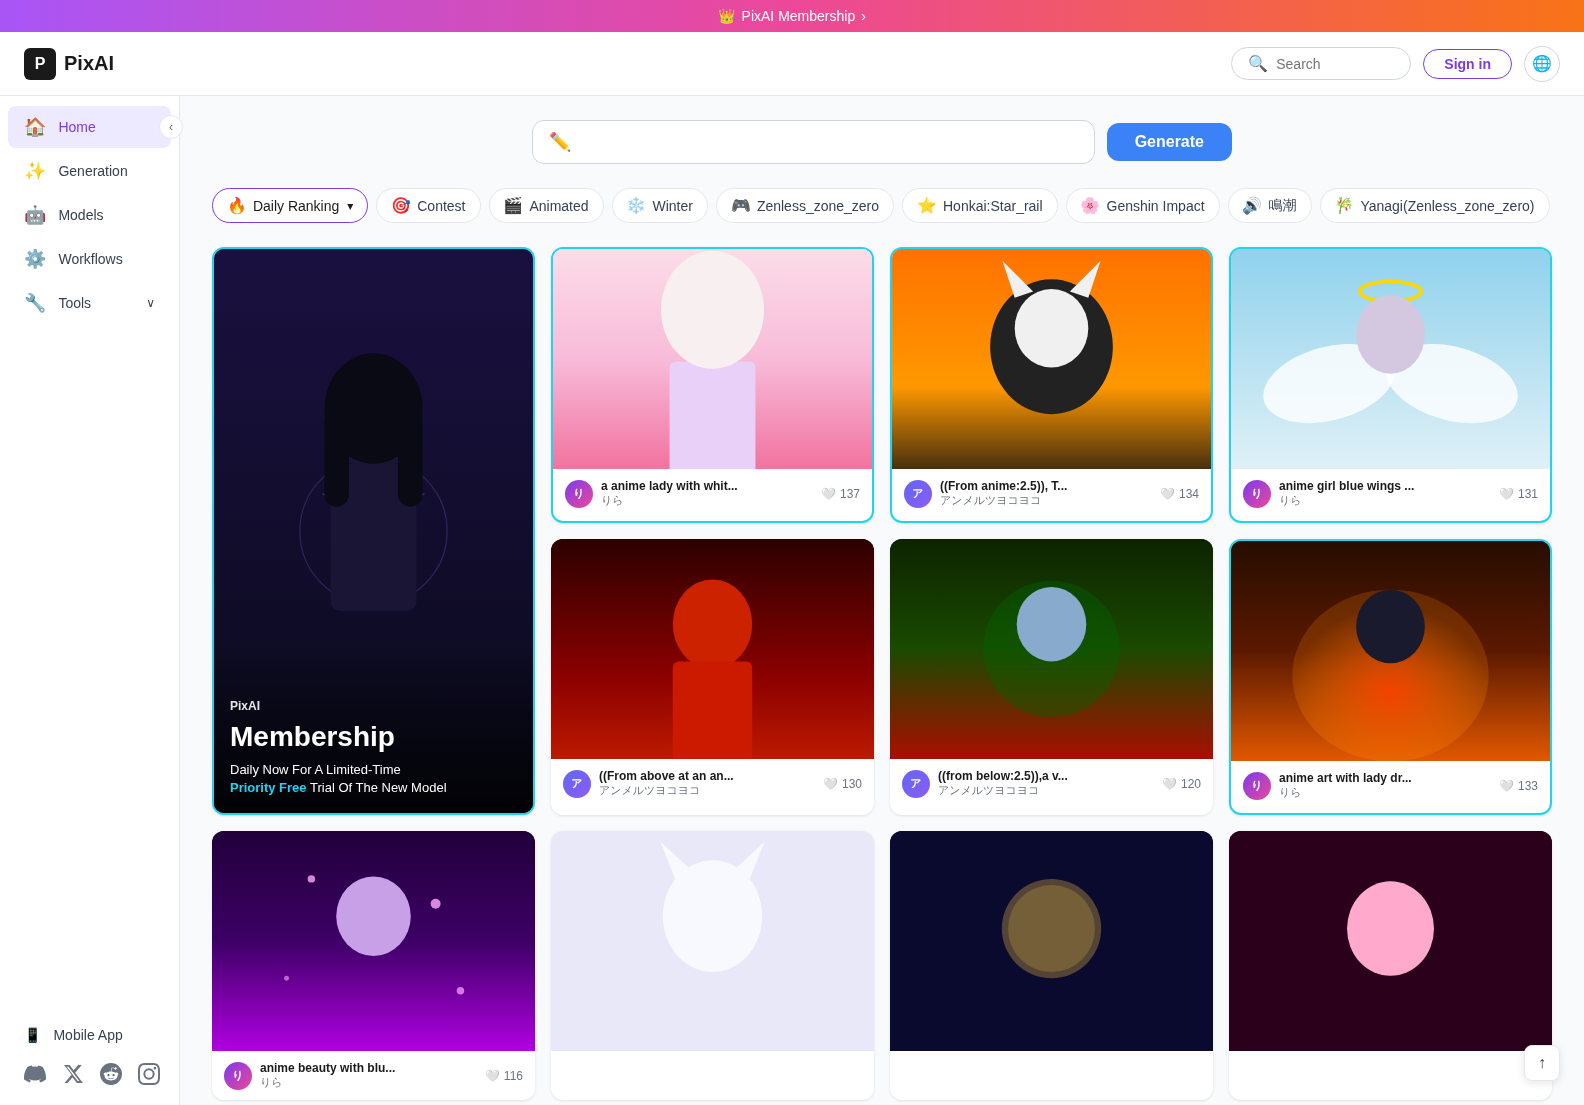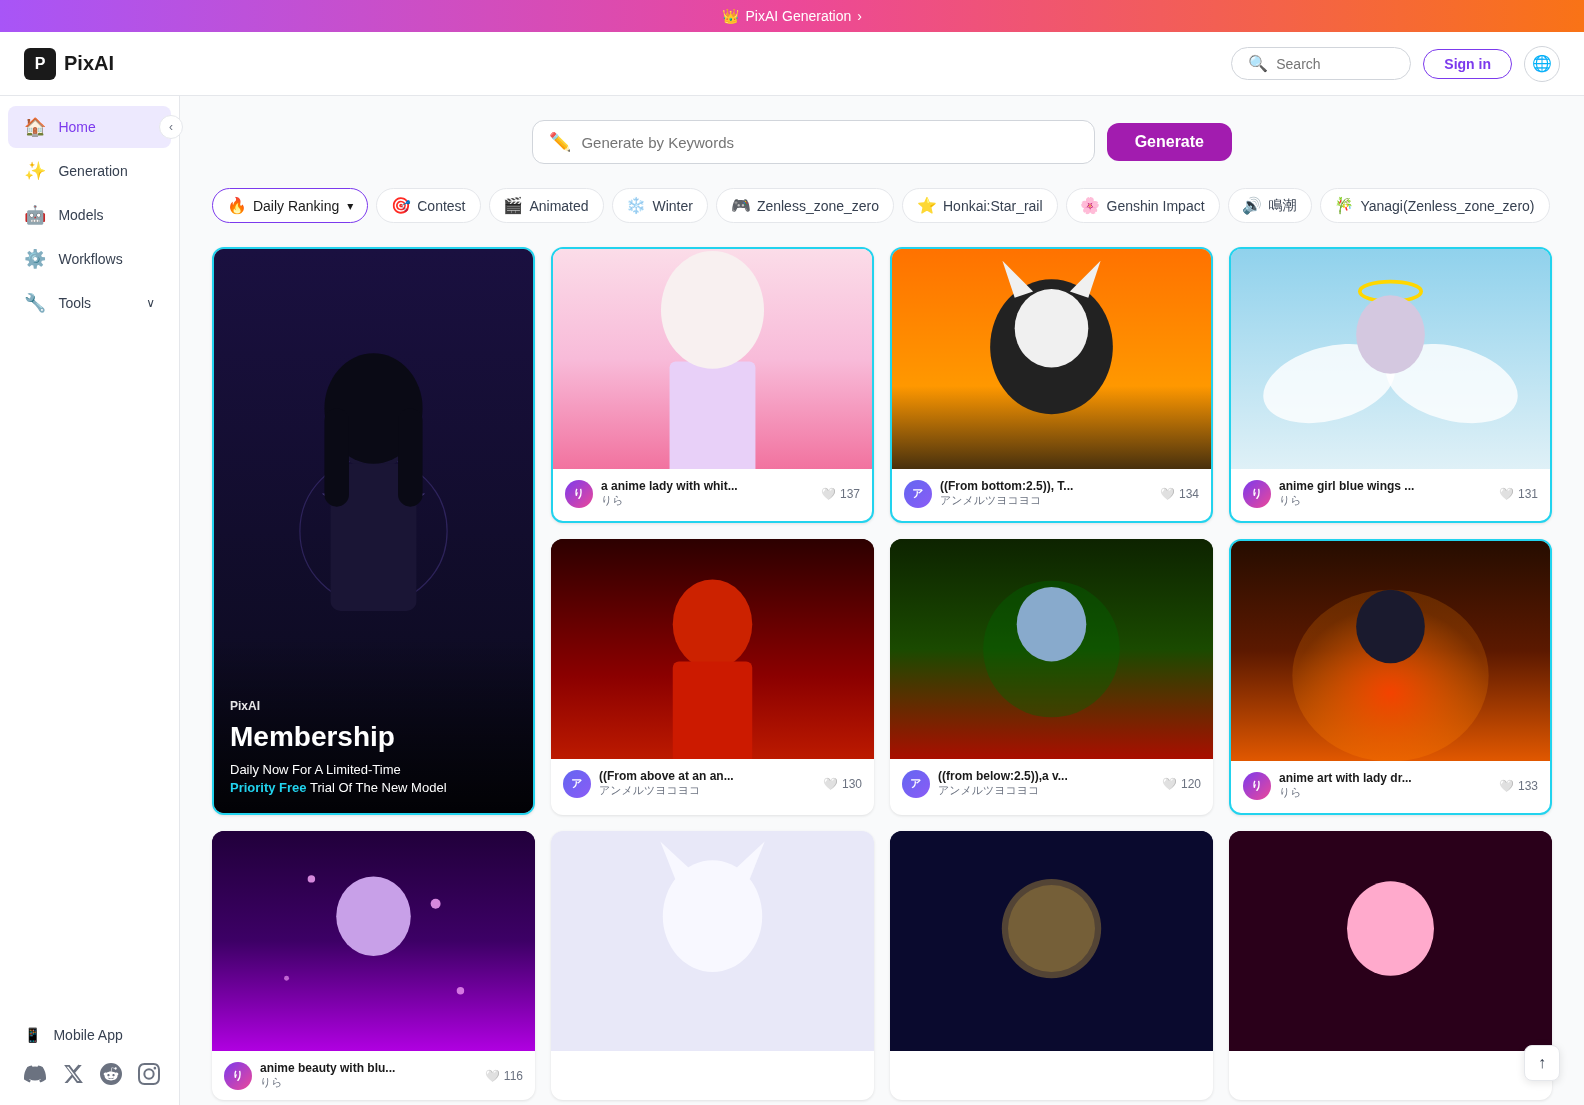--- a/index.html
+++ b/index.html
@@ -211,21 +211,21 @@
     .generate-input-wrap input {
       border: none;
       outline: none;
       font-size: 15px;
       color: #9ca3af;
       flex: 1;
       background: transparent;
     }
     .pencil-icon { font-size: 18px; color: #9ca3af; }
     .generate-btn {
-      background: #a21caf;
+      background: #3b82f6;
       color: white;
       border: none;
       border-radius: 12px;
       padding: 10px 28px;
       font-size: 16px;
       font-weight: 600;
       cursor: pointer;
       white-space: nowrap;
     }
 
@@ -392,21 +392,21 @@
       box-shadow: 0 2px 8px rgba(0,0,0,0.1);
       font-size: 16px;
       color: #374151;
     }
   </style>
 </head>
 <body>
 
 <div class="top-banner">
   <span>👑</span>
-  <span>PixAI Generation</span>
+  <span>PixAI Membership</span>
   <span>›</span>
 </div>
 
 <header class="header">
   <div class="logo">
     <div class="logo-icon">P</div>
     <span>PixAI</span>
   </div>
   <div class="header-right">
     <div class="search-box">
@@ -473,21 +473,20 @@
         </span>
       </div>
     </div>
   </nav>
 
   <main class="main">
 
     <div class="generate-bar">
       <div class="generate-input-wrap">
         <span class="pencil-icon">✏️</span>
-        <input type="text" placeholder="Generate by Keywords" style="">
       </div>
       <button class="generate-btn">Generate</button>
     </div>
 
     <div class="filter-tabs">
       <div class="filter-tab active">
         <span class="tab-icon">🔥</span>
         <span>Daily Ranking</span>
         <span style="font-size:12px;margin-left:2px;">▾</span>
       </div>
@@ -604,21 +603,21 @@
             <ellipse cx="130" cy="100" rx="50" ry="55" fill="#222"></ellipse>
             <ellipse cx="130" cy="85" rx="30" ry="32" fill="#f0f0f0"></ellipse>
 
             <polygon points="100,60 90,30 115,55" fill="#f0f0f0"></polygon>
             <polygon points="160,60 170,30 145,55" fill="#f0f0f0"></polygon>
           </svg>
         </div>
         <div class="card-info">
           <div class="card-avatar" style="background: linear-gradient(135deg,#6366f1,#8b5cf6);">ア</div>
           <div class="card-text">
-            <div class="card-title-text">((From bottom:2.5)), T...</div>
+            <div class="card-title-text">((From anime:2.5)), T...</div>
             <div class="card-author">アンメルツヨコヨコ</div>
           </div>
           <div class="card-likes">
             <span>🤍</span>
             <span>134</span>
           </div>
         </div>
       </div>
 
       <div class="image-card" style="border: 2px solid #22d3ee;">

